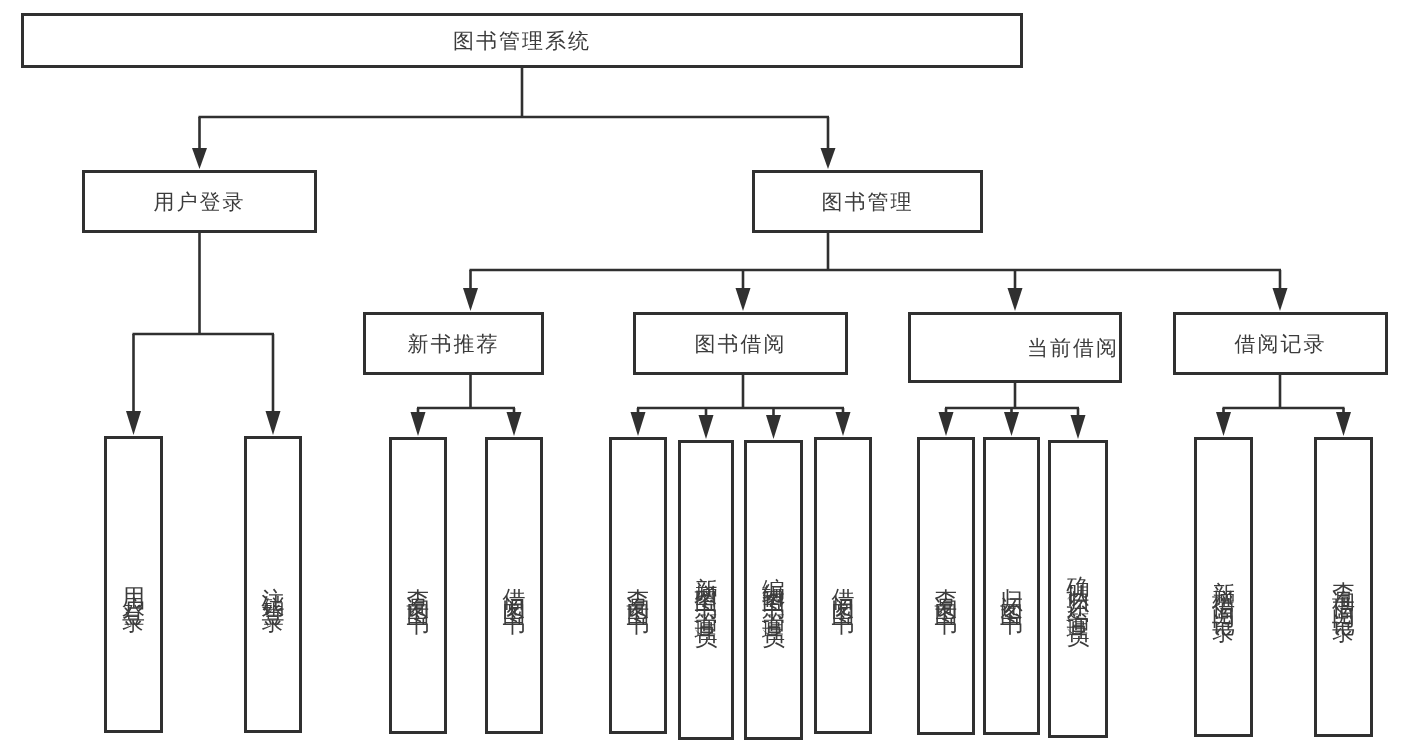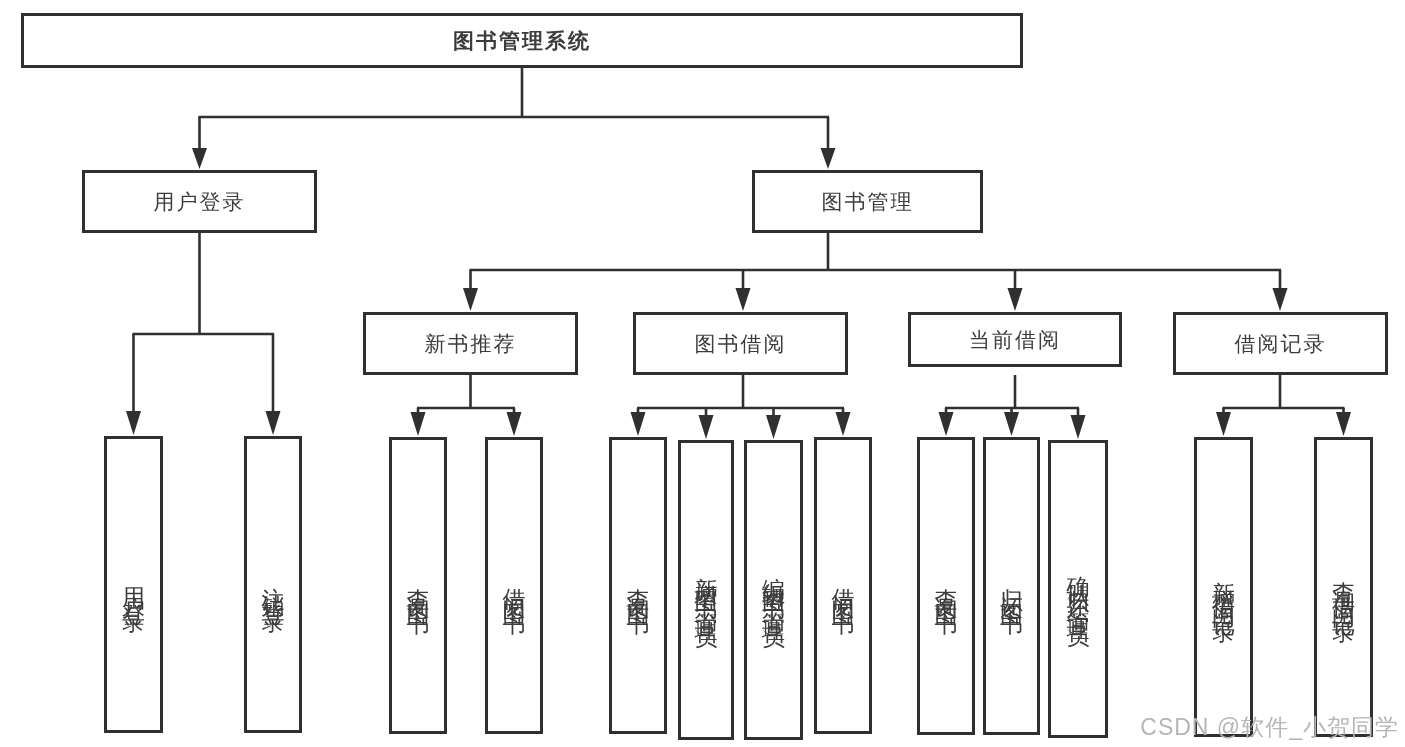--- a/index.html
+++ b/index.html
@@ -103,38 +103,38 @@
       <polygon points="698.5,415 713.5,415 706,439" fill="#303030"></polygon>
       <polygon points="766,415 781,415 773.5,439" fill="#303030"></polygon>
       <polygon points="835.5,412 850.5,412 843,436" fill="#303030"></polygon>
       <polygon points="938.5,412 953.5,412 946,436" fill="#303030"></polygon>
       <polygon points="1004,412 1019,412 1011.5,436" fill="#303030"></polygon>
       <polygon points="1070.5,415 1085.5,415 1078,439" fill="#303030"></polygon>
       <polygon points="1216,412 1231,412 1223.5,436" fill="#303030"></polygon>
       <polygon points="1336,412 1351,412 1343.5,436" fill="#303030"></polygon>
     </svg>
 
-  <div class="node hbox" style="left:21px; top:13px; width:1002px; height:55px;font-weight:bold;">
+  <div class="node hbox" style="left:21px; top:13px; width:1002px; height:55px;">
     <span>图书管理系统</span>
   </div>
 
   <div class="node hbox" style="left:82px; top:170px; width:235px; height:63px;">
     <span>用户登录</span>
   </div>
   <div class="node hbox" style="left:712px; top:170px; width:231px; height:63px;margin-left:40px;">
     <span>图书管理</span>
   </div>
 
-  <div class="node hbox" style="left:363px; top:312px; width:215px; height:63px;">
+  <div class="node hbox" style="left:363px; top:312px; width:181px; height:63px;">
     <span>新书推荐</span>
   </div>
   <div class="node hbox" style="left:633px; top:312px; width:215px; height:63px;justify-content:center;">
     <span>图书借阅</span>
   </div>
-  <div class="node hbox" style="left:908px; top:312px; width:214px; height:55px;">
+  <div class="node hbox" style="left:908px; top:312px; width:214px; height:71px;justify-content:flex-end;">
     <span>当前借阅</span>
   </div>
   <div class="node hbox" style="left:1173px; top:312px; width:215px; height:63px;">
     <span>借阅记录</span>
   </div>
 
   <div class="node vbox" style="left:104px; top:436px; width:59px; height:297px;">
     <span>用户登录</span>
   </div>
   <div class="node vbox" style="left:244px; top:436px; width:58px; height:297px;">
@@ -171,14 +171,13 @@
     <span>确认归还（管理员）</span>
   </div>
 
   <div class="node vbox" style="left:1194px; top:437px; width:59px; height:300px;">
     <span>新增借阅记录</span>
   </div>
   <div class="node vbox" style="left:1314px; top:437px; width:59px; height:300px;">
     <span>查询借阅记录</span>
   </div>
 
-  <div id="watermark">CSDN @软件_小贺同学</div>
 </div>
 
 </body></html>

